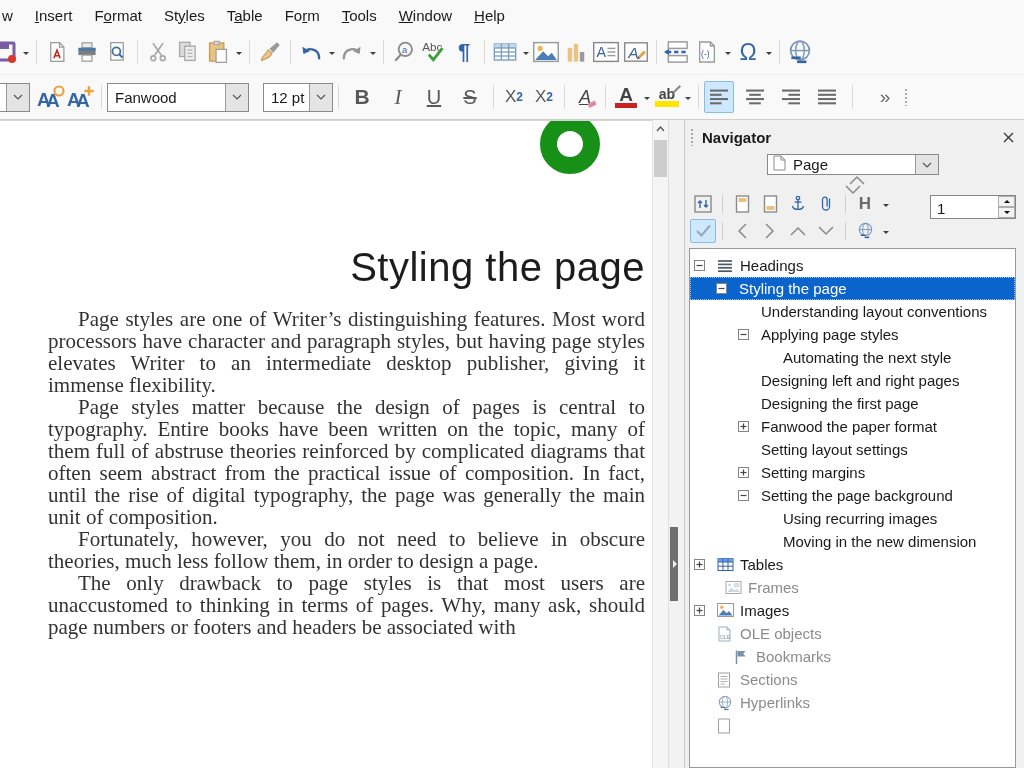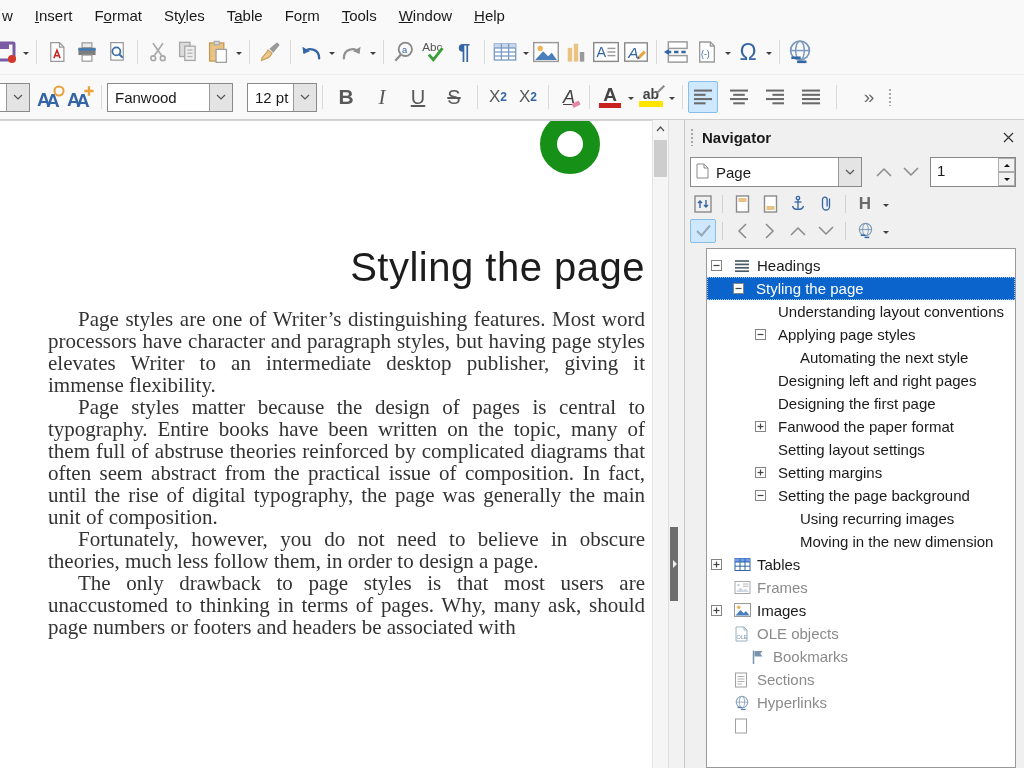--- a/index.html
+++ b/index.html
@@ -46,34 +46,34 @@
   
   .splitter { width:16px; background:#f2f2f2; position:relative; border-left:1px solid #e0e0e0; }
   .split-handle { position:absolute; left:1px; top:407px; width:8px; height:74px; background:#6e6e6e; display:flex; align-items:center; justify-content:center; }
   .split-handle::after { content:""; border:4px solid transparent; border-left-color:#f0f0f0; margin-left:5px; }
 
   
   .nav { width:340px; background:#f0f0f0; border-left:1px solid #c8c8c8; display:flex; flex-direction:column; font-size:15px; }
   .nav-header { height:34px; display:flex; align-items:center; padding:0 10px 0 5px; }
   .nav-title { font-weight:bold; margin-left:8px; flex:1; }
   .nav-row { display:flex; align-items:center; padding:0 8px 0 5px; }
-  .nav-combo-row { height:36px; }
+  .nav-combo-row { height:36px;flex-direction:column; }
   .nav-combo { width:172px; height:30px; }
   .nav-chevbtn { width:27px; height:26px; display:flex; align-items:center; justify-content:center; }
   .spin { display:flex; margin-left:auto; width:86px; height:30px; border:1px solid #868686; background:#fff; }
   .spin-val { flex:1; padding:4px 0 0 6px; font-size:15px; }
   .spin-btns { width:17px; display:flex; flex-direction:column; }
   .spin-btn { flex:1; display:flex; align-items:center; justify-content:center; background:#f2f2f2; border:1px solid #adadad; }
   .spin-btn.up::after { content:""; border:3.5px solid transparent; border-bottom-color:#111; margin-bottom:3px; }
   .spin-btn.dn::after { content:""; border:3.5px solid transparent; border-top-color:#111; margin-top:3px; }
   .nav-tools { height:27px; gap:2px; }
   .ntbtn { width:26px; height:24px; display:flex; align-items:center; justify-content:center; border-radius:2px; }
   .nav-sep { width:1px; height:18px; background:#d0d0d0; margin:0 4px; }
 
-  .tree { flex:1; background:#fff; border:1px solid #999; margin:4px 8px 0 21px; overflow:hidden; padding-top:5px; }
+  .tree { flex:1; background:#fff; border:1px solid #999; margin:4px 8px 0 4px; overflow:hidden; padding-top:5px; }
   .tree-row { height:23px; display:flex; align-items:center; white-space:nowrap; }
   .tree-row.selected { background:#0b64cb; color:#fff; outline:1px dotted #9cc3ef; outline-offset:-1px; }
   .tree-row.disabled { color:#8b8b8b; }
   .exp { width:11px; height:11px; flex:none; margin-right:12px; }
   .exp svg { display:block; }
   .tree-ico { width:17px; height:16px; flex:none; margin-right:6px; }
   .tree-label { font-size:15px; }
 
   .pgicon { margin-left:5px; flex:none; }
 </style>
@@ -282,21 +282,21 @@
       </svg>
   </span>
   <span class="tbtn">
     <svg width="28" height="26" viewBox="0 0 21 19">
         <text x="0" y="16" font-size="14" font-weight="bold" fill="#3465a4" font-family="sans-serif">A</text>
         <text x="7" y="17" font-size="14" font-weight="bold" fill="#3465a4" font-family="sans-serif">A</text>
         <path d="M16.5 1.5v7M13 5h7" stroke="#e8a33d" stroke-width="1.8"></path>
       </svg>
   </span>
   <span class="vsep"></span>
-  <span class="combo" style="width:126px">
+  <span class="combo" style="width:142px">
     <span class="val">Fanwood</span>
     <span class="cdd">
         <svg width="10" height="8" viewBox="0 0 10 8">
           <polyline points="1,2 5,6 9,2" fill="none" stroke="#555" stroke-width="1.2"></polyline>
         </svg>
       </span>
   </span>
   <span class="combo" style="width:70px;margin-left:14px">
     <span class="val">12 pt</span>
     <span class="cdd">
@@ -654,21 +654,21 @@
           <span class="tree-ico"><svg width="17" height="15" viewBox="0 0 17 15">
               <rect x="1" y="1.5" width="15" height="12" fill="#fff" stroke="#3465a4"></rect>
               <rect x="1" y="1.5" width="15" height="3.5" fill="#6d9eeb"></rect>
               <line x1="6" y1="1.5" x2="6" y2="13.5" stroke="#3465a4"></line>
               <line x1="11" y1="1.5" x2="11" y2="13.5" stroke="#3465a4"></line>
               <line x1="1" y1="5" x2="16" y2="5" stroke="#3465a4"></line>
               <line x1="1" y1="9.2" x2="16" y2="9.2" stroke="#3465a4"></line>
             </svg></span>
           <span class="tree-label">Tables</span>
         </div>
-        <div class="tree-row disabled" style="padding-left: 4px;">
+        <div class="tree-row disabled" style="padding-left: 12px;">
           <span class="exp"></span>
           <span class="tree-ico"><svg width="17" height="15" viewBox="0 0 17 15">
               <rect x="1" y="1.5" width="15" height="12" fill="#fff" stroke="#a8a8a8"></rect>
               <circle cx="4.5" cy="5" r="1.3" fill="#c3d2e0"></circle>
               <path d="M2 12l4.5-4.5 3 3 2-2 3.5 3.5z" fill="#cdd8e2"></path>
               <line x1="9" y1="4" x2="14.5" y2="4" stroke="#b8b8b8"></line>
               <line x1="9" y1="6.2" x2="14.5" y2="6.2" stroke="#b8b8b8"></line>
             </svg></span>
           <span class="tree-label">Frames</span>
         </div>

